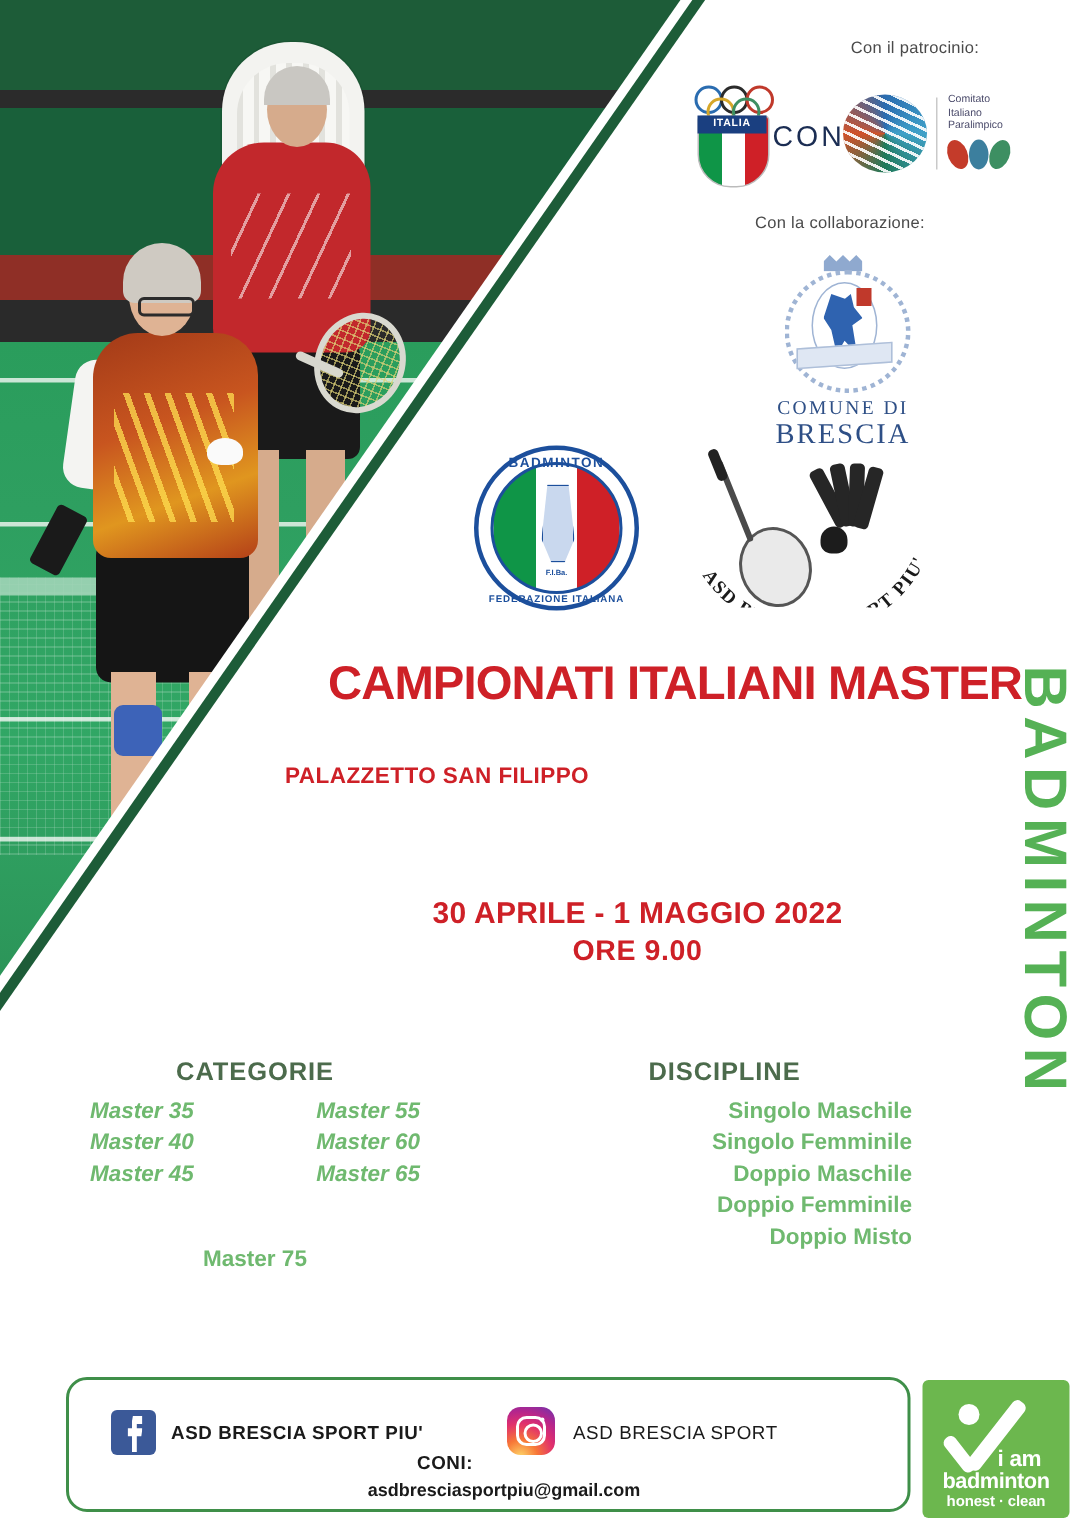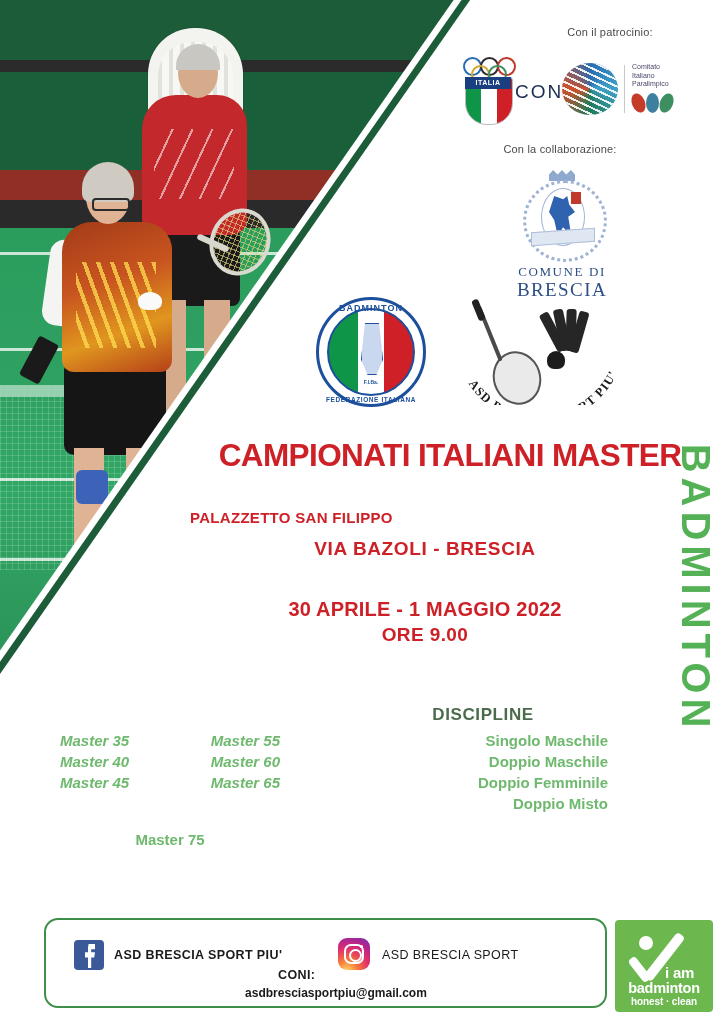--- a/index.html
+++ b/index.html
@@ -297,45 +297,46 @@
         <path id="asdarc" d="M 6,10 A 85,85 0 0 0 164,10" fill="none"></path>
         <text font-family="Liberation Serif, serif" font-size="12.5" font-weight="bold" fill="#1a1a1a" letter-spacing="1.2">
           <textPath href="#asdarc" startOffset="8%">ASD BRESCIA SPORT PIU'</textPath>
         </text>
       </svg>
     </div>
   </div>
 
   <div class="title">CAMPIONATI ITALIANI MASTER</div>
   <div class="venue">PALAZZETTO SAN FILIPPO</div>
-  <div class="street">VIA BAZOLI - BRESCIA</div>
   <div class="dates">30 APRILE - 1 MAGGIO 2022</div>
   <div class="hour">ORE 9.00</div>
 
   <div class="vertical">BADMINTON</div>
 
+  <div class="cat-head">CATEGORIE</div>
   <div class="cat-grid">
     <div class="row">
         <span>Master 35</span>
         <span>Master 55</span>
       </div>
     <div class="row">
         <span>Master 40</span>
         <span>Master 60</span>
       </div>
     <div class="row">
         <span>Master 45</span>
         <span>Master 65</span>
       </div>
   </div>
   <div class="cat-last">Master 75</div>
 
   <div class="dis-head">DISCIPLINE</div>
   <div class="dis-list">
     <div>Singolo Maschile</div>
+    <div>Singolo Femminile</div>
     <div>Doppio Maschile</div>
     <div>Doppio Femminile</div>
     <div>Doppio Misto</div>
   </div>
 
   <div class="footer">
     <div class="fb-icon">
         <i></i>
       </div>
     <div class="fb-text">ASD BRESCIA SPORT PIU'</div>

